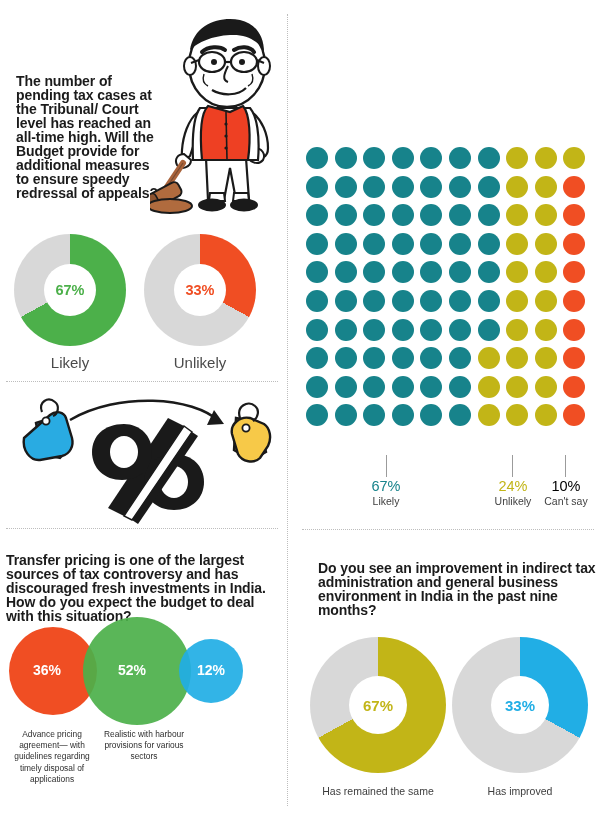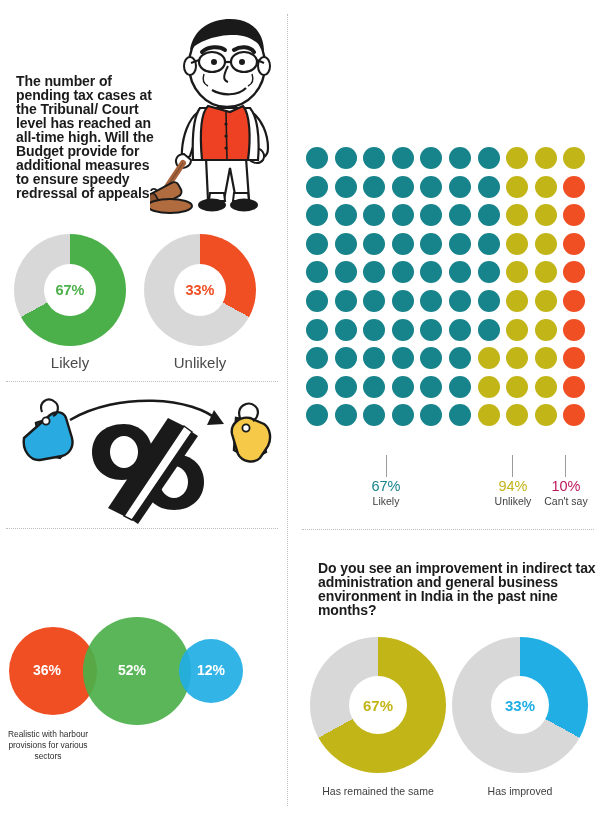--- a/index.html
+++ b/index.html
@@ -188,31 +188,33 @@
       <path d="M160 30 L176 38 L116 128 L100 120 Z" fill="#1a1a1a"></path>
       <path d="M116 36 C96 36 84 48 84 64 C84 80 96 92 114 92 C132 92 144 80 144 64 C144 48 132 36 116 36 Z" fill="#1a1a1a"></path>
       <ellipse cx="116" cy="64" rx="14" ry="16" fill="#ffffff"></ellipse>
       <path d="M166 66 C148 66 136 78 136 94 C136 110 148 122 166 122 C184 122 196 110 196 94 C196 78 184 66 166 66 Z" fill="#1a1a1a"></path>
       <ellipse cx="166" cy="94" rx="14" ry="16" fill="#ffffff"></ellipse>
       <path d="M176 38 L184 44 L124 132 L116 128 Z" fill="#ffffff" stroke="#1a1a1a" stroke-width="1.4"></path>
       <path d="M184 44 L190 48 L130 136 L124 132 Z" fill="#1a1a1a"></path>
     </g>
   </svg>
 
+  <div class="qtext" style="left:6px; top:537px; width:272px;">Transfer pricing is one of the largest sources of tax controversy and has discouraged fresh investments in India. How do you expect the budget to deal with this situation?</div>
 
   <div id="venn">
     <div class="vcircle" style="left:4px; top:10px; width:88px; height:88px; background:#F04E23;"></div>
     <div class="vcircle" style="left:78px; top:0px; width:108px; height:108px; background:#4CB04A; opacity:0.92;"></div>
     <div class="vcircle" style="left:174px; top:22px; width:64px; height:64px; background:#21AEE5; opacity:0.92;"></div>
     <span class="vc-pct" style="left:28px; top:45px;">36%</span>
     <span class="vc-pct" style="left:113px; top:45px;">52%</span>
     <span class="vc-pct" style="left:192px; top:45px;">12%</span>
   </div>
 
   <div class="vlabels">
+    <div class="vlabel" style="width:96px;">Advance pricing agreement— with guidelines regarding timely disposal of applications</div>
     <div class="vlabel" style="width:88px;">Realistic with harbour provisions for various sectors</div>
   </div>
 
 
   <div id="dotgrid">
       <div class="dotrow" style="margin-bottom: 6.6px;">
         <div class="dot" style="width: 22px; height: 22px; background: rgb(23, 131, 139); margin-right: 6.6px;"></div>
         <div class="dot" style="width: 22px; height: 22px; background: rgb(23, 131, 139); margin-right: 6.6px;"></div>
         <div class="dot" style="width: 22px; height: 22px; background: rgb(23, 131, 139); margin-right: 6.6px;"></div>
         <div class="dot" style="width: 22px; height: 22px; background: rgb(23, 131, 139); margin-right: 6.6px;"></div>
@@ -335,25 +337,25 @@
 
   <div class="tickline" style="left:386px; top:455px; height:22px;"></div>
   <div class="tickline" style="left:512px; top:455px; height:22px;"></div>
   <div class="tickline" style="left:565px; top:455px; height:22px;"></div>
 
   <div class="legend" style="left:352px; top:478px; width:68px;">
     <div class="pct" style="color:#17838B;">67%</div>
     <div class="nm">Likely</div>
   </div>
   <div class="legend" style="left:479px; top:478px; width:68px;">
-    <div class="pct" style="color:#C2B517;">94%</div>
+    <div class="pct" style="color:#C2B517;">24%</div>
     <div class="nm">Unlikely</div>
   </div>
   <div class="legend" style="left:542px; top:478px; width:48px;">
-    <div class="pct" style="color:#be185d;">10%</div>
+    <div class="pct" style="color:#000000;">10%</div>
     <div class="nm">Can't say</div>
   </div>
 
   <div class="qtext" style="left:318px; top:545px; width:290px;">Do you see an improvement in indirect tax administration and general business environment in India in the past nine months?</div>
 
   <div class="donut-wrap" style="left:310px; top:637px; width:136px;">
     <div class="donut" style="width:136px; height:136px;
         background: conic-gradient(#C2B517 0deg 241.2deg, #D8D8D8 241.2deg 360deg);">
       <div class="hole" style="left:39px; top:39px; width:58px; height:58px; color:#C2B517; font-size:15px;">67%</div>
     </div>

